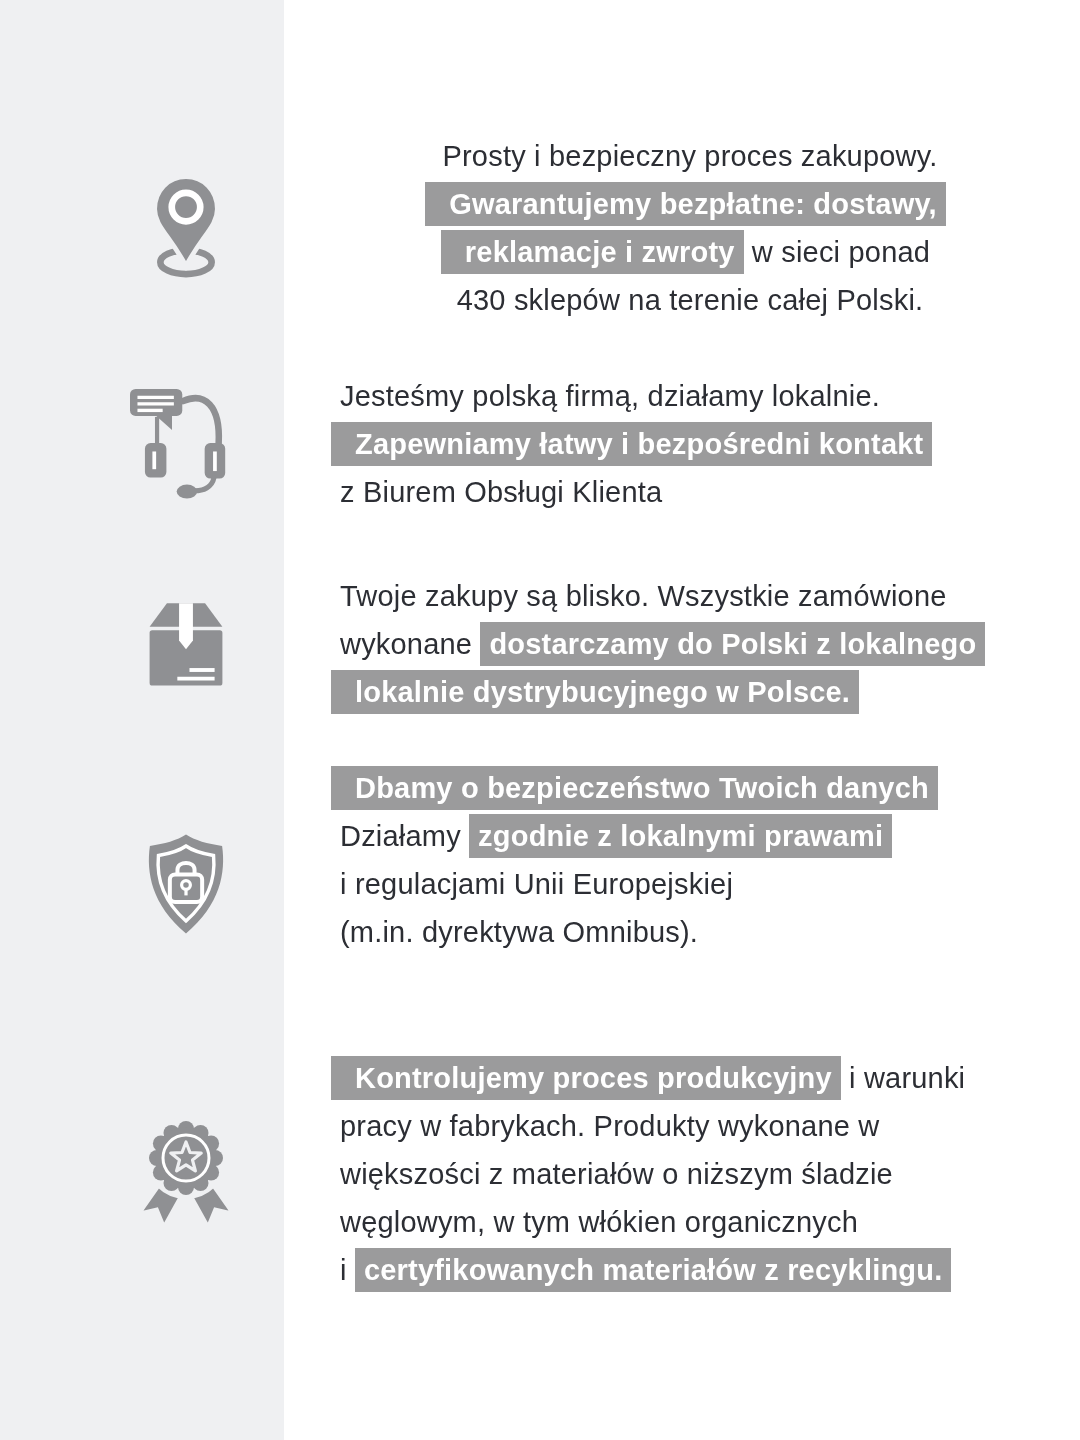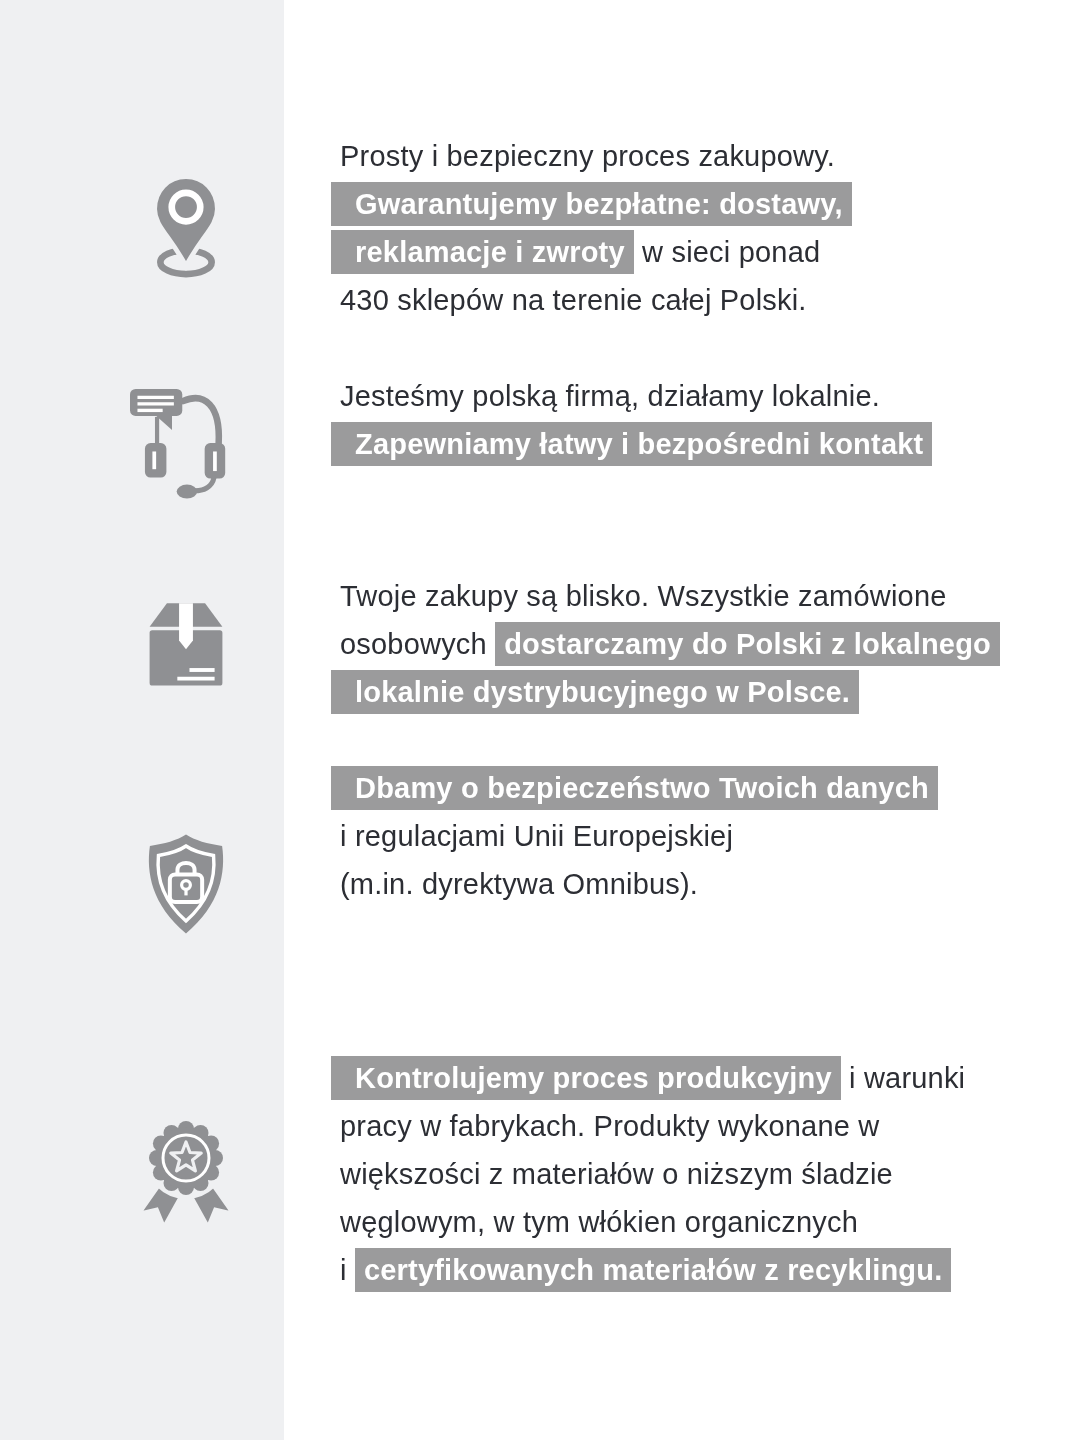--- a/index.html
+++ b/index.html
@@ -13,21 +13,21 @@
   html,body{margin:0;padding:0;}
   body{
     width:1080px;height:1440px;
     background:var(--paper);
     font-family:"Liberation Sans",sans-serif;
     color:var(--ink);
   }
   .canvas{position:relative;width:1080px;height:1440px;overflow:hidden;background:var(--paper);}
   .sidebar{position:absolute;left:0;top:0;width:284px;height:1440px;background:var(--side);}
   .row{position:absolute;left:0;width:1080px;}
-  .row1{top:132px;height:192px;}
+  .row1{top:132px;height:192px;text-align:center;}
   .row2{top:372px;height:144px;}
   .row3{top:572px;height:144px;}
   .row4{top:764px;height:240px;}
   .row5{top:1054px;height:240px;}
   .icon-cell{
     position:absolute;left:186px;top:50%;
     transform:translate(-50%,-50%);
     color:var(--icon);
     display:flex;align-items:center;justify-content:center;
   }
@@ -84,53 +84,55 @@
         <line x1="26" y1="71" x2="26" y2="90" class="wht" stroke-width="4"></line>
         <rect x="80" y="62" width="22" height="38" rx="6" fill="currentColor"></rect>
         <line x1="91" y1="71" x2="91" y2="92" class="wht" stroke-width="4"></line>
         <path d="M90 99 C88 109 79 114 66 113" fill="none" stroke="currentColor" stroke-width="5.5" stroke-linecap="round"></path>
         <ellipse cx="61" cy="114" rx="11" ry="7.5" fill="currentColor"></ellipse>
       </svg>
     </div>
     <div class="text-cell">
         <div class="line"><span class="plain">Jesteśmy polską firmą, działamy lokalnie.</span></div>
         <div class="line"><span class="hl">Zapewniamy łatwy i bezpośredni kontakt</span></div>
+        <div class="line"><span class="plain">z Biurem Obsługi Klienta</span></div>
       </div>
   </section>
 
   <section class="row row3">
     <div class="icon-cell">
       <svg width="104" height="104" viewBox="0 0 120 120" aria-hidden="true">
         <polygon points="18,40 38,13 82,13 102,40" fill="currentColor"></polygon>
         <rect x="18" y="44" width="84" height="64" rx="3" fill="currentColor"></rect>
         <polygon points="52,13 68,13 68,56 60,66 52,56" class="whtf"></polygon>
         <line x1="64" y1="90" x2="93" y2="90" class="wht" stroke-width="4.5"></line>
         <line x1="50" y1="100" x2="93" y2="100" class="wht" stroke-width="4.5"></line>
       </svg>
     </div>
     <div class="text-cell">
         <div class="line"><span class="plain">Twoje zakupy są blisko. Wszystkie zamówione</span></div>
-        <div class="line"><span class="plain">osobowych </span><span class="hl">dostarczamy do Polski z lokalnego</span></div>
+        <div class="line"><span class="plain">wykonane </span><span class="hl">dostarczamy do Polski z lokalnego</span></div>
         <div class="line"><span class="hl">lokalnie dystrybucyjnego w Polsce.</span></div>
       </div>
   </section>
 
   <section class="row row4">
     <div class="icon-cell">
       <svg width="114" height="114" viewBox="0 0 120 120" aria-hidden="true">
         <path d="M60 8 C51 14 37 18 22 20 C18 48 24 82 60 112 C96 82 102 48 98 20 C83 18 69 14 60 8 Z" fill="currentColor"></path>
         <path d="M60 20 C53 25 43 28 31 30 C29 51 34 76 60 99 C86 76 91 51 89 30 C77 28 67 25 60 20 Z" class="wht" stroke-width="3.6"></path>
         <path d="M51 51 V45 C51 35.5 69 35.5 69 45 V51" class="wht" stroke-width="4.2"></path>
         <rect x="43" y="50" width="34" height="29" rx="5.5" class="wht" stroke-width="4.2"></rect>
         <circle cx="60" cy="61" r="4.6" class="wht" stroke-width="3.4"></circle>
         <line x1="60" y1="65" x2="60" y2="72" class="wht" stroke-width="3.4"></line>
       </svg>
     </div>
     <div class="text-cell">
         <div class="line"><span class="hl">Dbamy o bezpieczeństwo Twoich danych</span></div>
+        <div class="line"><span class="plain">Działamy </span><span class="hl">zgodnie z lokalnymi prawami</span></div>
         <div class="line"><span class="plain">i regulacjami Unii Europejskiej</span></div>
         <div class="line"><span class="plain">(m.in. dyrektywa Omnibus).</span></div>
       </div>
   </section>
 
   <section class="row row5">
     <div class="icon-cell">
       <svg width="120" height="120" viewBox="0 0 120 120" aria-hidden="true">
         <polygon points="40,62 14,99 31,95 38,112 58,76" fill="currentColor" class="sep" stroke-width="3"></polygon>
         <polygon points="80,62 106,99 89,95 82,112 62,76" fill="currentColor" class="sep" stroke-width="3"></polygon>

